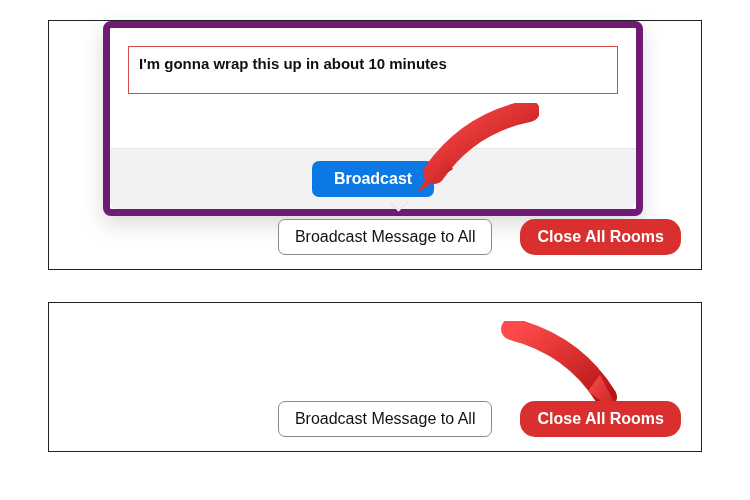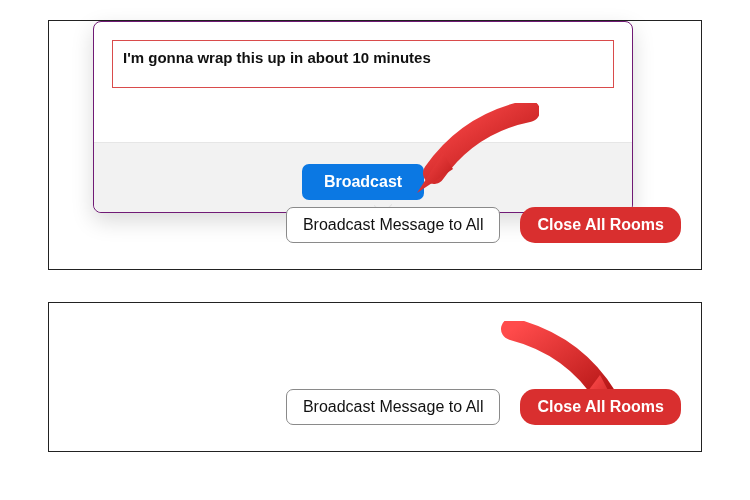--- a/index.html
+++ b/index.html
@@ -13,24 +13,24 @@
     .panel {
       border: 1px solid #222;
       background: #fff;
       position: relative;
       margin-bottom: 32px;
     }
     .panel-1 { height: 250px; }
     .panel-2 { height: 150px; }
     .button-row {
       position: absolute;
-      bottom: 26px;
+      bottom: 14px;
       right: 20px;
       display: flex;
-      gap: 20px;
+      gap: 28px;
       align-items: flex-end;
     }
     .btn {
       border-radius: 7px;
       padding: 8px 16px;
       font-size: 16px;
       font-weight: 500;
       cursor: pointer;
       border: 1px solid transparent;
       white-space: nowrap;
@@ -42,24 +42,24 @@
     }
     .btn-red {
       background: #d92f2f;
       color: #fff;
       font-weight: 700;
       border-radius: 15px;
     }
     .popover {
       position: absolute;
       top: 0;
-      left: 44px;
+      left: 54px;
       width: 540px;
       background: #fff;
-      border: 1px solid #701a75;
+      border: 7px solid #701a75;
       border-radius: 8px;
       box-shadow: 0 8px 22px rgba(0,0,0,0.15);
       overflow: visible;
     }
     .popover-body {
       padding: 18px 18px 28px 18px;
       min-height: 120px;
     }
     .highlight-box {
       border: 1.6px solid #d94b4b;
@@ -81,21 +81,20 @@
     }
     .btn-blue {
       background: #0b78e3;
       color: #fff;
       font-weight: 700;
       border-radius: 7px;
       padding: 9px 22px;
       font-size: 16px;
       border: none;
       cursor: pointer;
-      margin-top: 9px;
     }
     .popover-caret {
       position: absolute;
       bottom: -9px;
       left: 280px;
       width: 18px;
       height: 18px;
       overflow: hidden;
     }
     .popover-caret::after {

